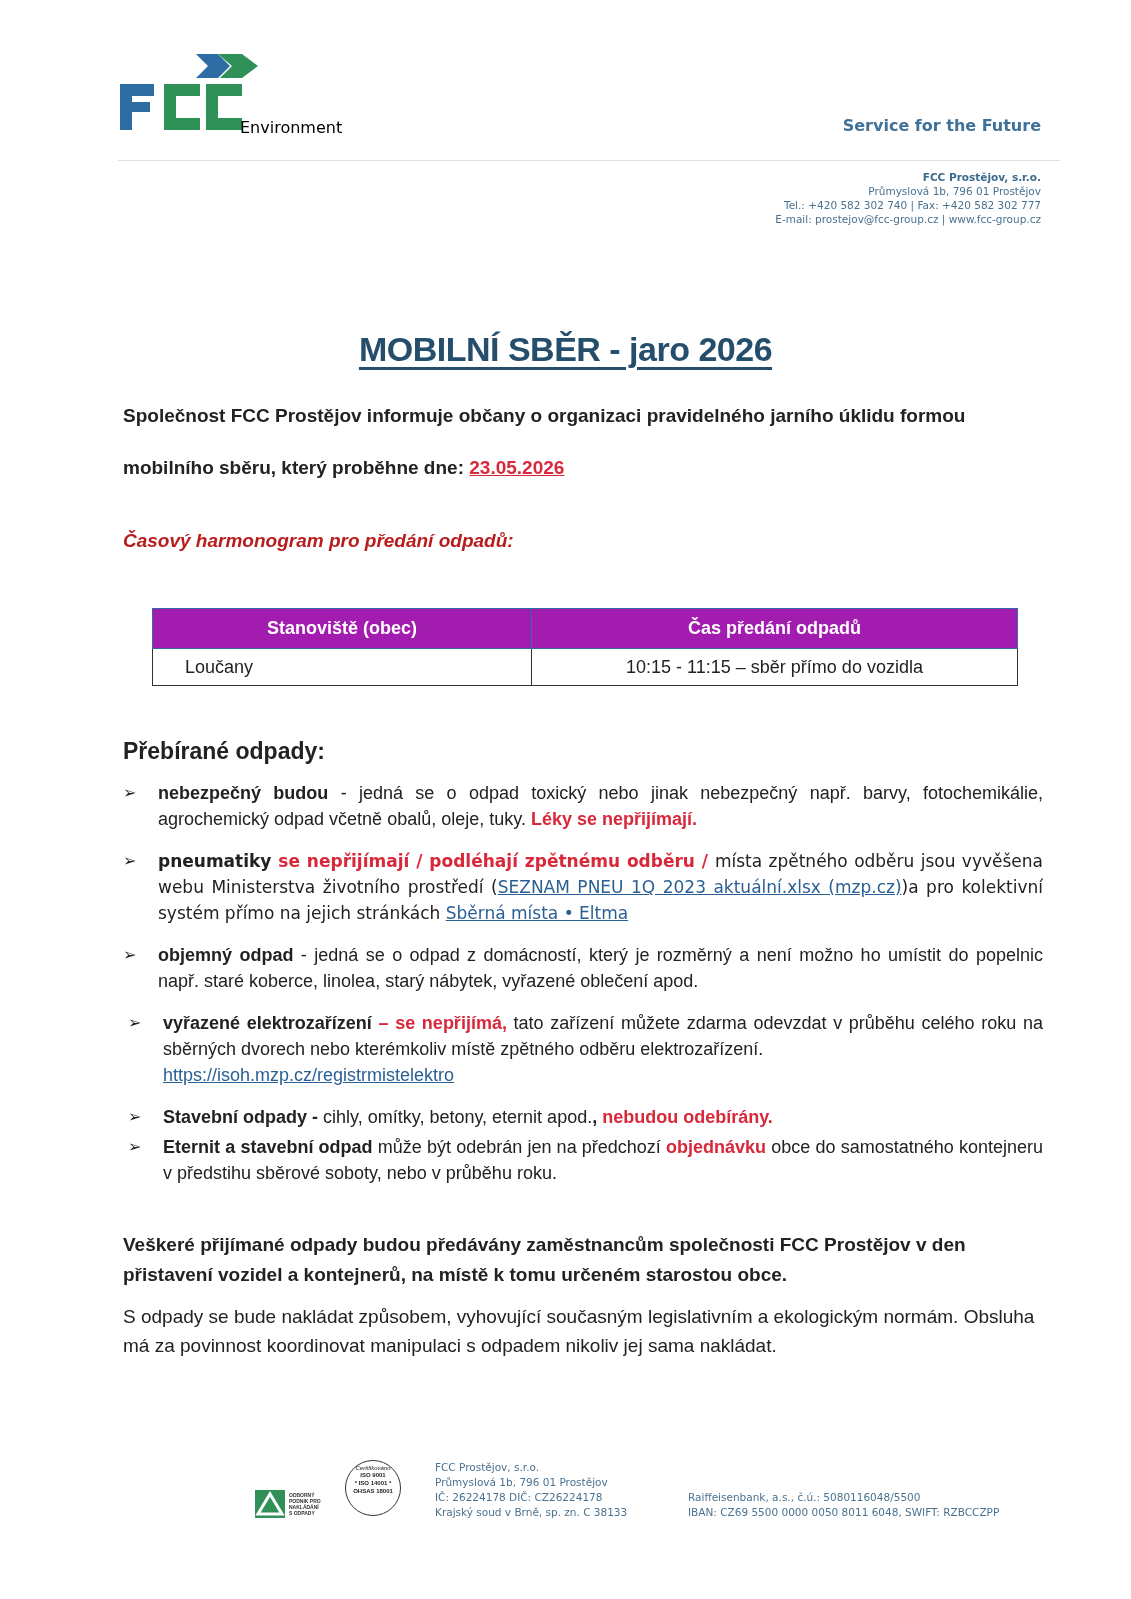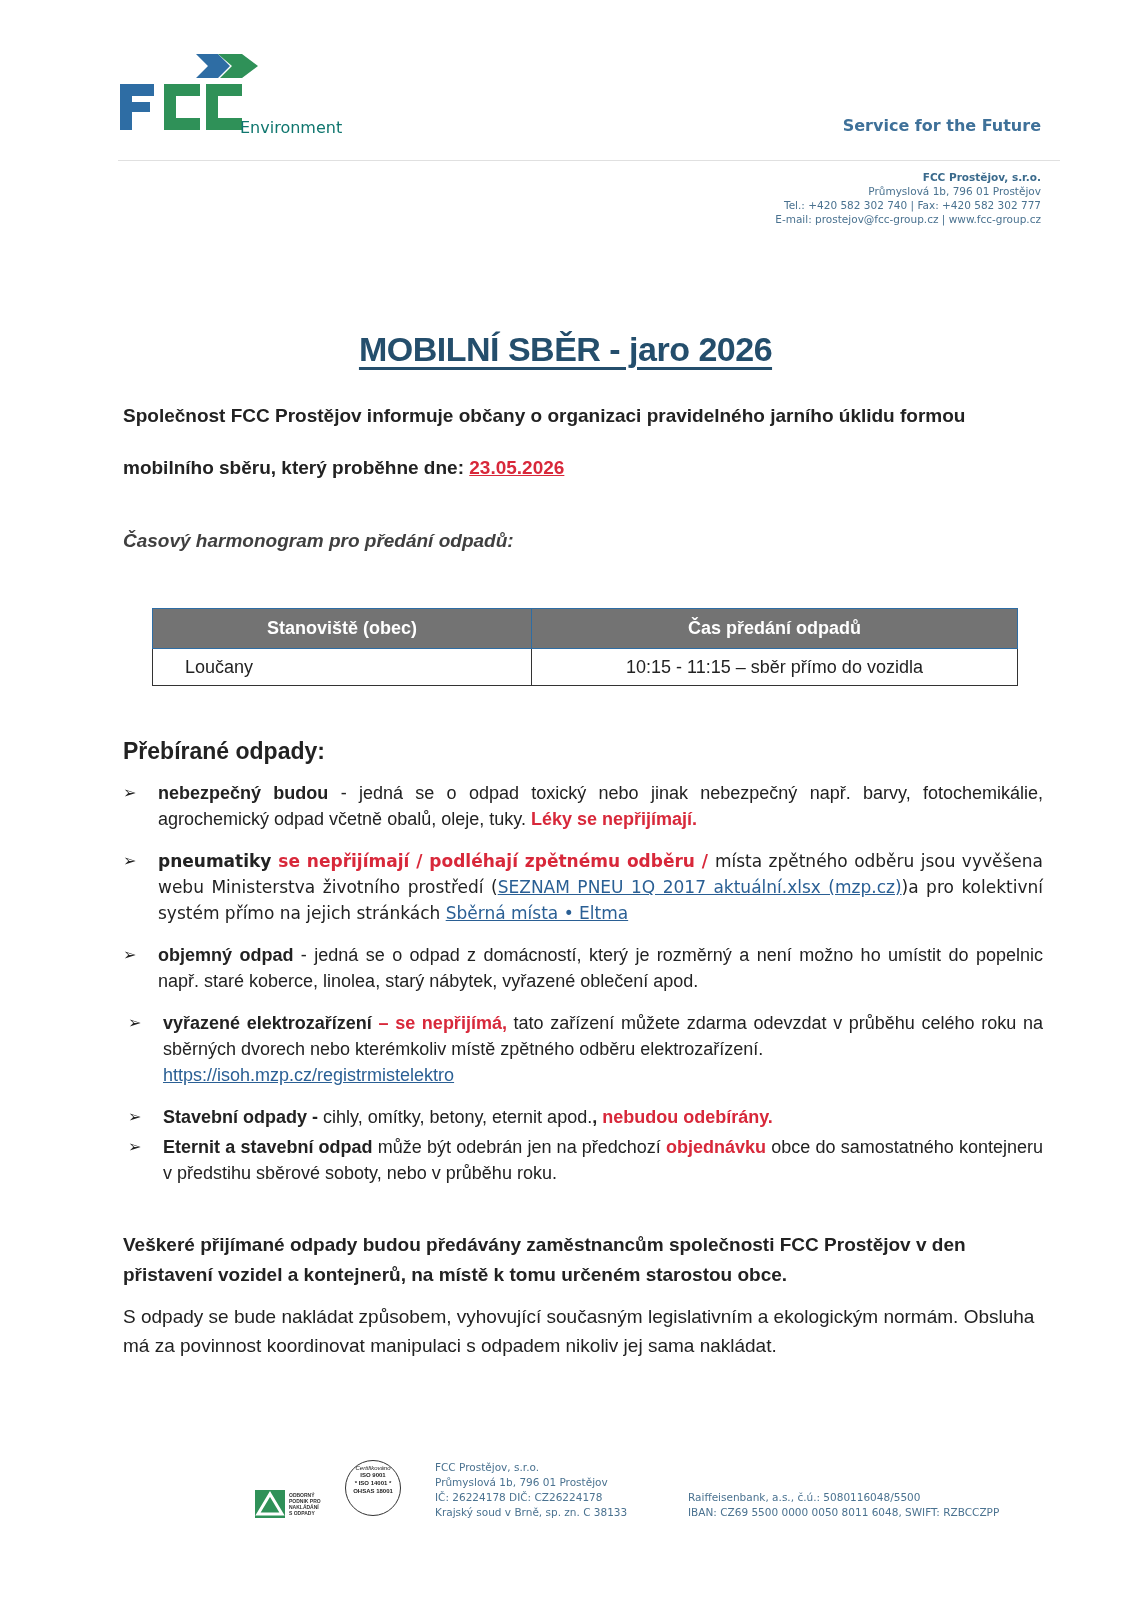--- a/index.html
+++ b/index.html
@@ -1,31 +1,31 @@
 <!DOCTYPE html>
 <html><head>
 <meta charset="utf-8">
 <style>
   html, body { margin: 0; padding: 0; background: #ffffff; }
   body { width: 1131px; height: 1599px; position: relative; overflow: hidden; font-family: "Liberation Sans", sans-serif; color: #222; }
   .abs { position: absolute; }
   .logo { left: 118px; top: 50px; width: 150px; height: 90px; }
-  .env { left: 240px; top: 118px; font-family: "DejaVu Sans", sans-serif; font-size: 16px; color: #0f766e; }
+  .env { left: 240px; top: 118px; font-family: "DejaVu Sans", sans-serif; font-size: 16px; color: #000000; }
   .sff { right: 90px; top: 116px; font-family: "DejaVu Sans", sans-serif; font-size: 16px; font-weight: bold; color: #3f7199; }
   .hr { left: 118px; top: 160px; width: 942px; height: 1px; background: #e0e0e0; }
   .addr { right: 90px; top: 170px; text-align: right; font-family: "DejaVu Sans", sans-serif; font-size: 10.5px; line-height: 14px; color: #4a7290; }
   .addr .co { font-weight: bold; color: #3a6a8c; }
   .title { left: 0; width: 1131px; top: 300px; text-align: center; margin-top: 30px; }
   .title span { font-size: 34px; font-weight: bold; color: #244e6c; text-decoration: underline; text-decoration-thickness: 3px; text-underline-offset: 6px; letter-spacing: -0.5px; }
   .intro { left: 123px; top: 390px; width: 920px; font-size: 19px; font-weight: bold; line-height: 52px; color: #222; }
   .red { color: #d8283a; }
   .date { color: #d8283a; text-decoration: underline; }
-  .subh { left: 123px; top: 530px; font-size: 19px; font-weight: bold; font-style: italic; color: #404040; }
+  .subh { left: 123px; top: 530px; font-size: 19px; font-weight: bold; font-style: italic; color: #b91c1c; }
   table.sched { position: absolute; left: 152px; top: 608px; width: 866px; border-collapse: collapse; font-size: 18px; }
-  table.sched th { background: #737373; color: #fff; font-weight: bold; height: 37px; border: 1px solid #2e6da4; }
+  table.sched th { background: #a21caf; color: #fff; font-weight: bold; height: 37px; border: 1px solid #2e6da4; }
   table.sched td { border: 1px solid #333; height: 34px; }
   table.sched td.c1 { padding-left: 32px; width: 345px; }
   table.sched td.c2 { text-align: center; }
   .prebir { left: 123px; top: 738px; font-size: 23px; font-weight: bold; }
   .list { left: 123px; top: 780px; width: 920px; font-size: 18px; line-height: 26px; }
   .item { position: relative; padding-left: 35px; margin-bottom: 16px; text-align: justify; }
   .item .arrow { position: absolute; left: 0; top: 0; font-size: 16px; }
   .item.tight { margin-bottom: 4px; }
   .lnk { color: #2a5f94; text-decoration: underline; }
   .all { left: 123px; top: 1230px; width: 920px; font-size: 19px; font-weight: bold; line-height: 30px; }
@@ -90,21 +90,21 @@
 
 <div class="abs prebir">Přebírané odpady:</div>
 
 <div class="abs list">
   <div class="item">
     <span class="arrow">➢</span>
     <b>nebezpečný budou</b><span> - jedná se o odpad toxický nebo jinak nebezpečný např. barvy, fotochemikálie, agrochemický odpad včetně obalů, oleje, tuky. </span><b class="red">Léky se nepřijímají.</b>
   </div>
   <div class="item" style="font-family:'DejaVu Sans',sans-serif;font-size:17px;">
     <span class="arrow">➢</span>
-    <b>pneumatiky</b><b class="red"> se nepřijímají / podléhají zpětnému odběru / </b><span>místa zpětného odběru jsou vyvěšena webu Ministerstva životního prostředí (</span><a class="lnk">SEZNAM PNEU 1Q 2017 aktuální.xlsx (mzp.cz)</a><span>)a pro kolektivní systém přímo na jejich stránkách </span><a class="lnk">Sběrná místa • Eltma</a>
+    <b>pneumatiky</b><b class="red"> se nepřijímají / podléhají zpětnému odběru / </b><span>místa zpětného odběru jsou vyvěšena webu Ministerstva životního prostředí (</span><a class="lnk">SEZNAM PNEU 1Q 2023 aktuální.xlsx (mzp.cz)</a><span>)a pro kolektivní systém přímo na jejich stránkách </span><a class="lnk">Sběrná místa • Eltma</a>
   </div>
   <div class="item">
     <span class="arrow">➢</span>
     <b>objemný odpad</b><span> - jedná se o odpad z domácností, který je rozměrný a není možno ho umístit do popelnic např. staré koberce, linolea, starý nábytek, vyřazené oblečení apod.</span>
   </div>
   <div class="item" style="padding-left:40px;">
     <span class="arrow" style="left:5px;">➢</span>
     <b>vyřazené elektrozařízení</b><b class="red"> – se nepřijímá,</b><span> tato zařízení můžete zdarma odevzdat v průběhu celého roku na sběrných dvorech nebo kterémkoliv místě zpětného odběru elektrozařízení.</span><br>
     <a class="lnk">https://isoh.mzp.cz/registrmistelektro</a>
   </div>

